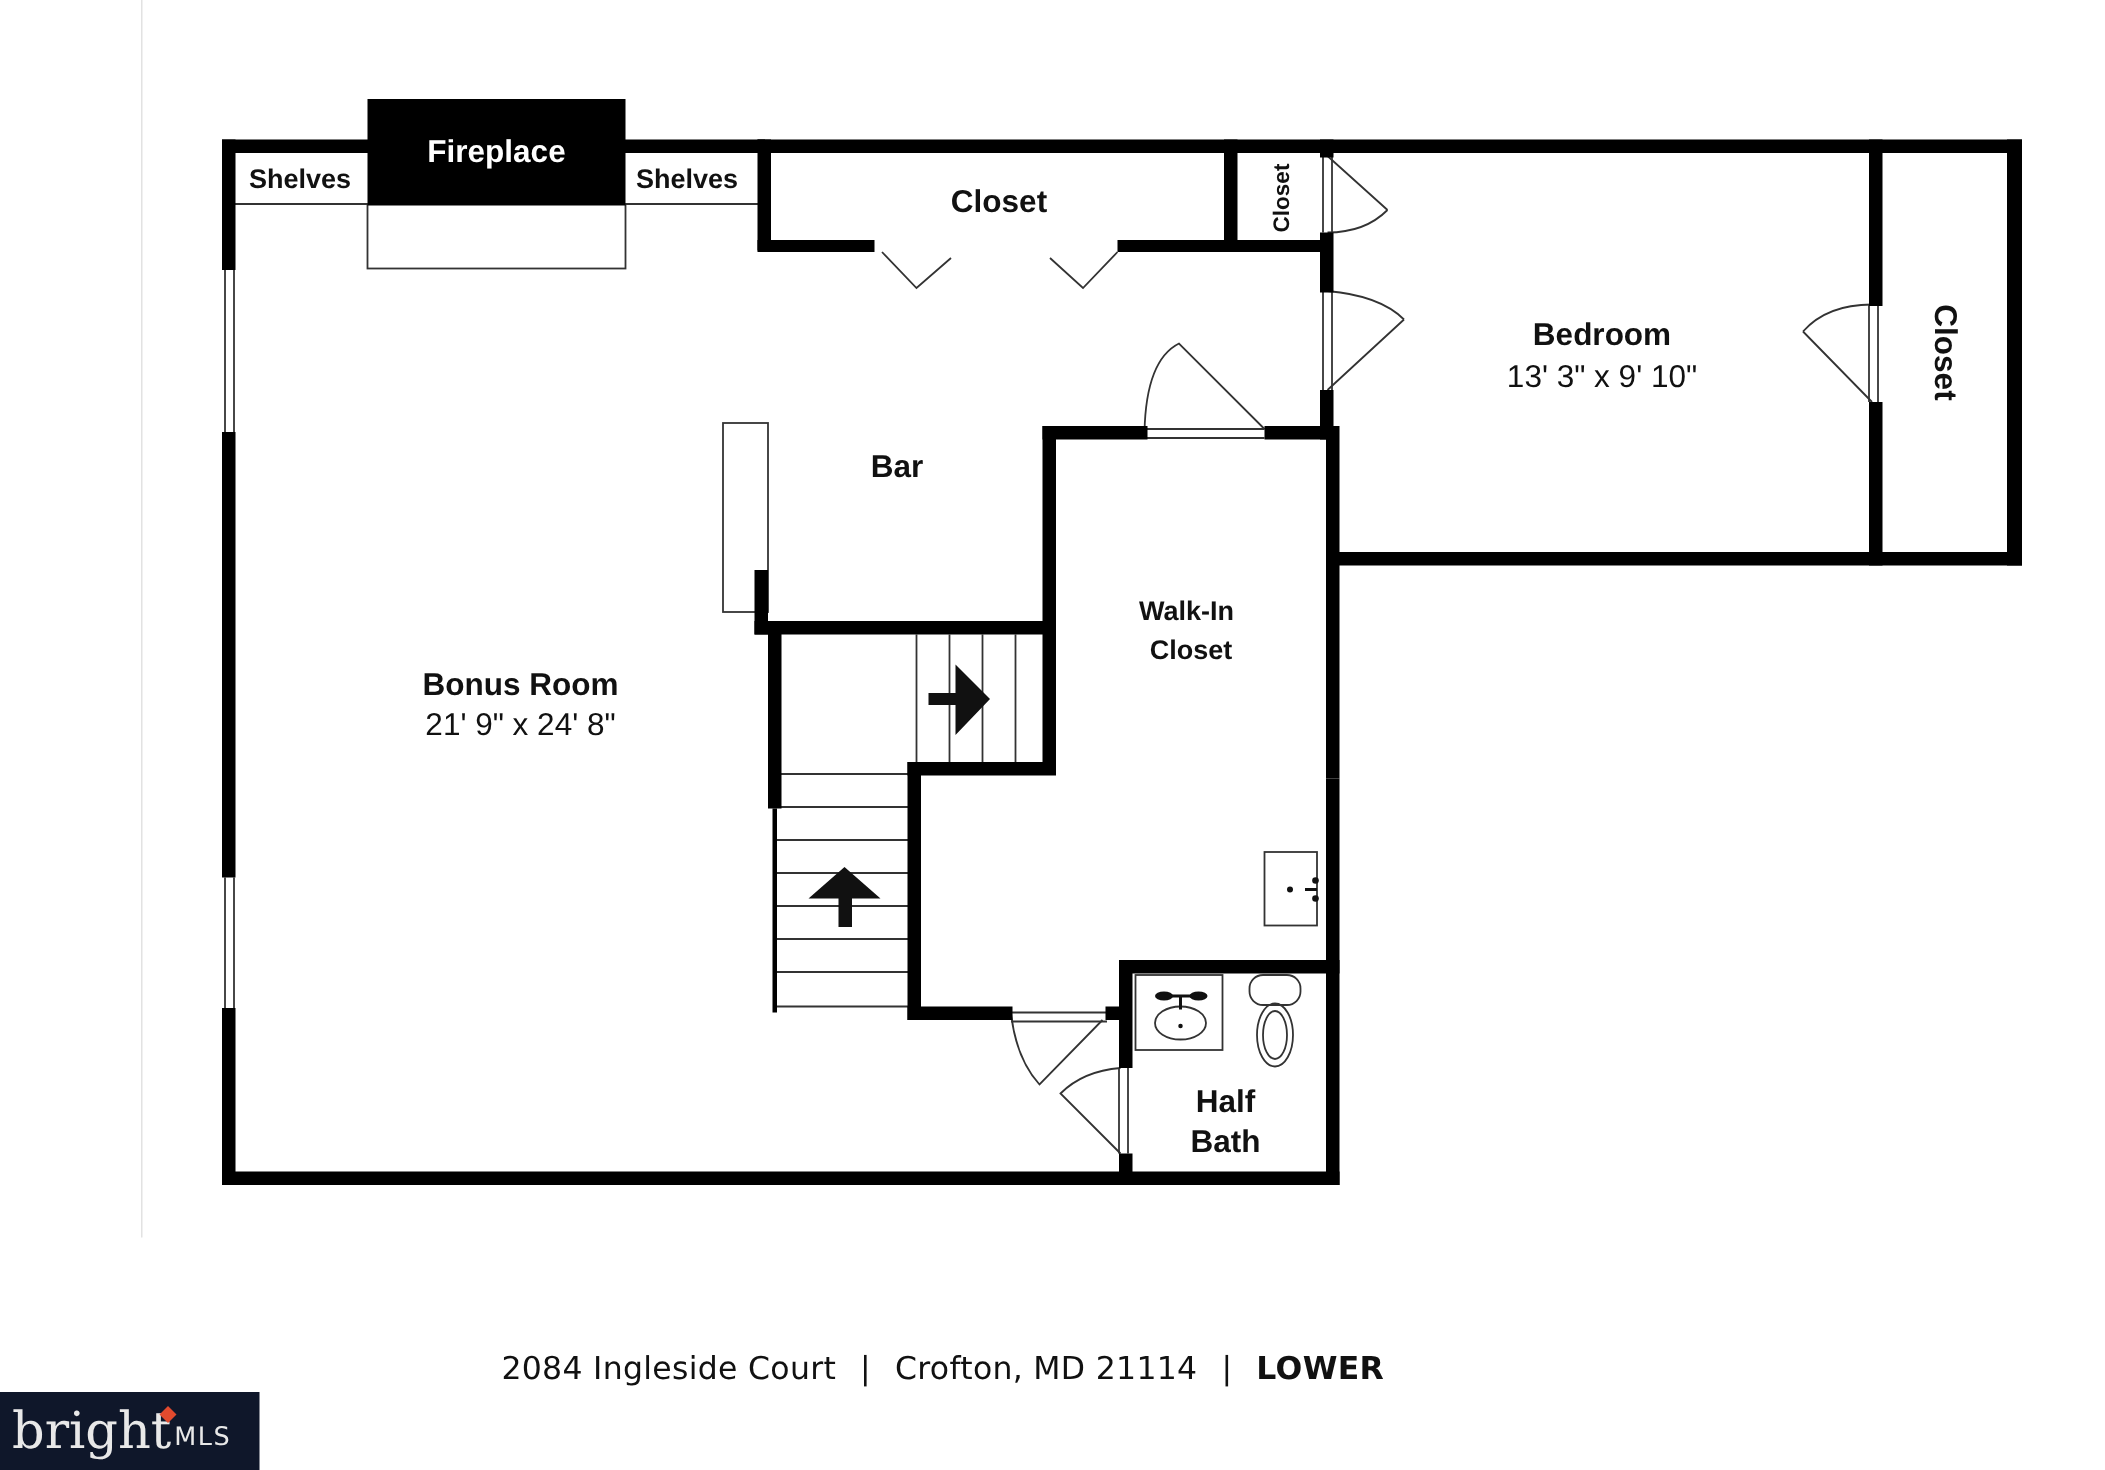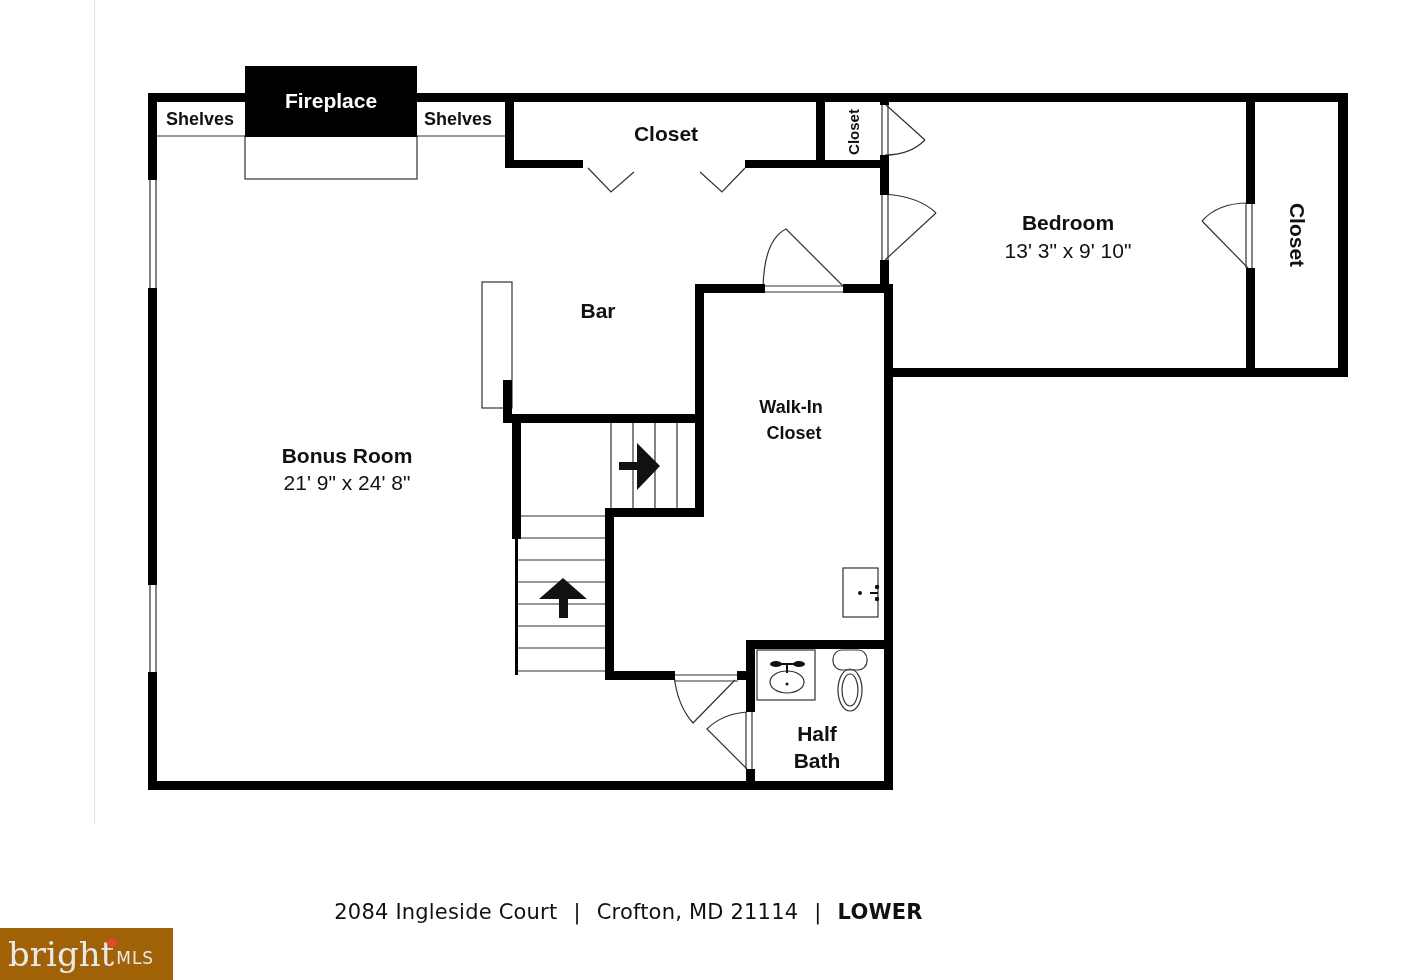--- a/index.html
+++ b/index.html
@@ -4,21 +4,21 @@
 <style>
   html, body { margin: 0; padding: 0; background: #ffffff; }
   body { width: 1403px; height: 980px; position: relative; overflow: hidden; font-family: "Liberation Sans", sans-serif; }
   .page-rule { position: absolute; left: 94px; top: 0; width: 1px; height: 825px; background: #e2e2e2; }
   svg.plan { position: absolute; left: 0; top: 0; }
   .lbl { font-family: "Liberation Sans", sans-serif; fill: #111; }
   .lbl-b { font-weight: bold; }
   .caption { position: absolute; left: 0; width: 1257px; top: 900px; text-align: center; font-family: "DejaVu Sans", sans-serif; font-size: 21px; color: #111; letter-spacing: 0.2px; }
   .caption .sep { margin: 0 16px; }
   .caption .level { font-weight: bold; }
-  .logo { position: absolute; left: 0; top: 928px; width: 173px; height: 52px; background: #a16207; color: #e8e8e8; display: flex; align-items: center; padding-left: 8px; box-sizing: border-box; }
+  .logo { position: absolute; left: 0; top: 928px; width: 173px; height: 52px; background: #0f172a; color: #e8e8e8; display: flex; align-items: center; padding-left: 8px; box-sizing: border-box; }
   .logo .word { font-family: "DejaVu Serif", serif; font-size: 34px; line-height: 1; position: relative; }
   .logo .dot { position: absolute; width: 8px; height: 8px; background: #e24a2e; transform: rotate(45deg); right: -2px; top: 2px; }
   .logo .mls { font-family: "DejaVu Sans", sans-serif; font-size: 17px; margin-left: 2px; margin-top: 8px; letter-spacing: 1px; }
 </style>
 </head>
 <body>
 
 <div class="page-rule"></div>
 
 <svg class="plan" width="1403" height="880" viewBox="0 0 1403 880">

